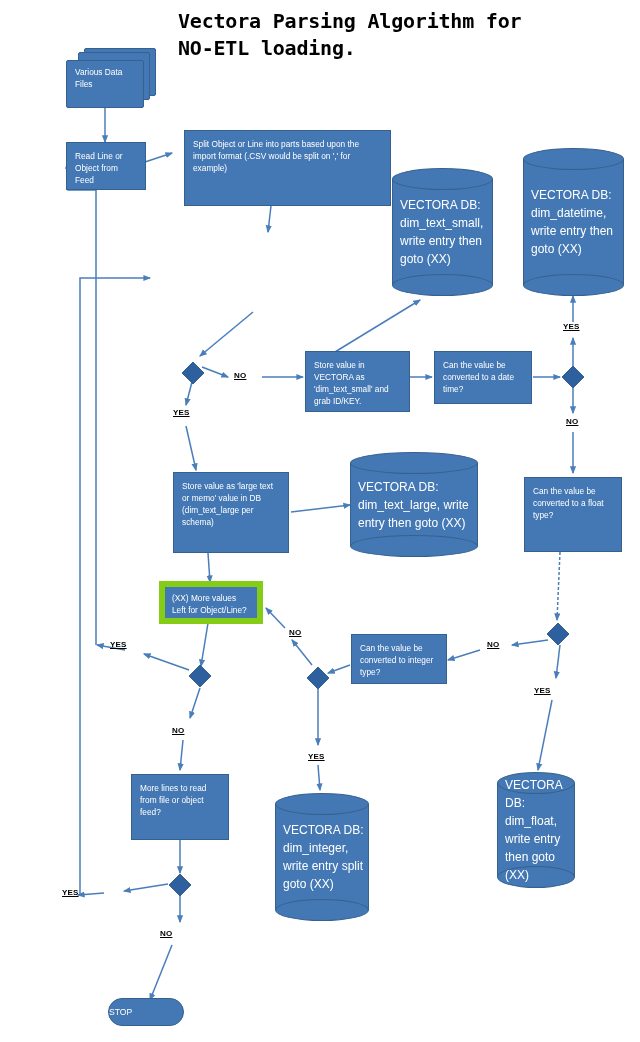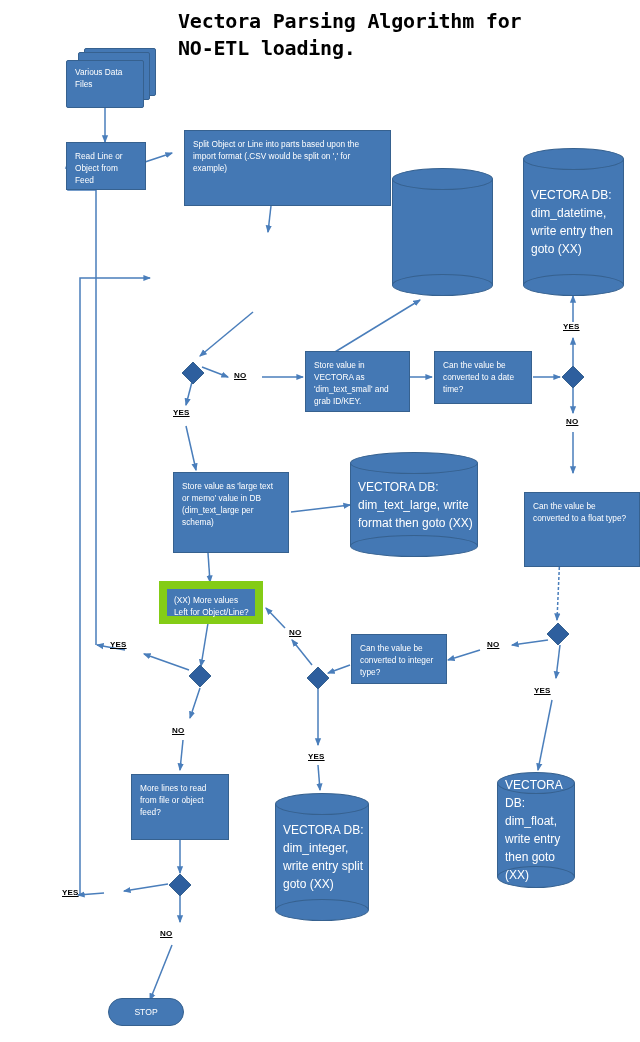--- a/index.html
+++ b/index.html
@@ -42,21 +42,21 @@
     font-size: 8.3px;
     line-height: 1.45;
     font-family: "Liberation Sans", sans-serif;
   }
   .proc {
     background: #4478B4;
     border: 1px solid #36618F;
     padding: 7px 7px 6px 8px;
   }
   .proc.thickblack {
-    border: 8px solid #84cc16;
+    border: 6px solid #84cc16;
     padding: 5px 5px 5px 7px;
   }
   .stack {
     background: transparent;
     border: 0;
     padding: 0;
   }
   .stack .sheet {
     position: absolute;
     background: #4478B4;
@@ -121,21 +121,21 @@
   }
   .terminator {
     position: absolute;
     background: #4478B4;
     border: 1px solid #36618F;
     border-radius: 999px;
     color: #ffffff;
     font-size: 8.6px;
     display: flex;
     align-items: center;
-    justify-content: center;
+    justify-content: flex-start;
   }
   .edge-label {
     position: absolute;
     font-size: 8px;
     font-weight: bold;
     color: #000000;
     text-decoration: underline;
     letter-spacing: 0.2px;
   }
 </style>
@@ -246,20 +246,21 @@
 
   <div class="node proc" style="left:184px; top:130px; width:207px; height:76px;">
     <span>Split  Object or Line into parts based upon the import format (.CSV would be split on ',' for example)</span>
   </div>
 
 
   <div class="cyl" style="left:392px; top:168px; width:101px; height:128px;">
     <div class="body"></div>
     <div class="bot"></div>
     <div class="top"></div>
+    <div class="ctext">VECTORA DB: dim_text_small, write entry then goto (XX)</div>
   </div>
 
   <div class="cyl" style="left:523px; top:148px; width:101px; height:148px;">
     <div class="body"></div>
     <div class="bot"></div>
     <div class="top"></div>
     <div class="ctext">VECTORA DB: dim_datetime, write entry then goto (XX)</div>
   </div>
 
   <div class="node proc" style="left:434px; top:351px; width:98px; height:53px;">
@@ -271,24 +272,24 @@
   </div>
 
   <div class="node proc" style="left:173px; top:472px; width:116px; height:81px;">
     <span>Store value as 'large text or memo' value in DB (dim_text_large per schema)</span>
   </div>
 
   <div class="cyl" style="left:350px; top:452px; width:128px; height:105px;">
     <div class="body"></div>
     <div class="bot"></div>
     <div class="top"></div>
-    <div class="ctext">VECTORA DB: dim_text_large, write format then goto (XX)</div>
-  </div>
-
-  <div class="node proc" style="left:524px; top:477px; width:116px; height:75px;margin-top:15px;">
+    <div class="ctext">VECTORA DB: dim_text_large, write entry then goto (XX)</div>
+  </div>
+
+  <div class="node proc" style="left:524px; top:477px; width:98px; height:75px;">
     <span>Can the value be converted to a float type?</span>
   </div>
 
   <div class="node proc thickblack" style="left:159px; top:581px; width:104px; height:43px;">
     <span>(XX) More values Left for Object/Line?</span>
   </div>
 
   <div class="node proc" style="left:351px; top:634px; width:96px; height:50px;">
     <span>Can the value be converted to integer type?</span>
   </div>

